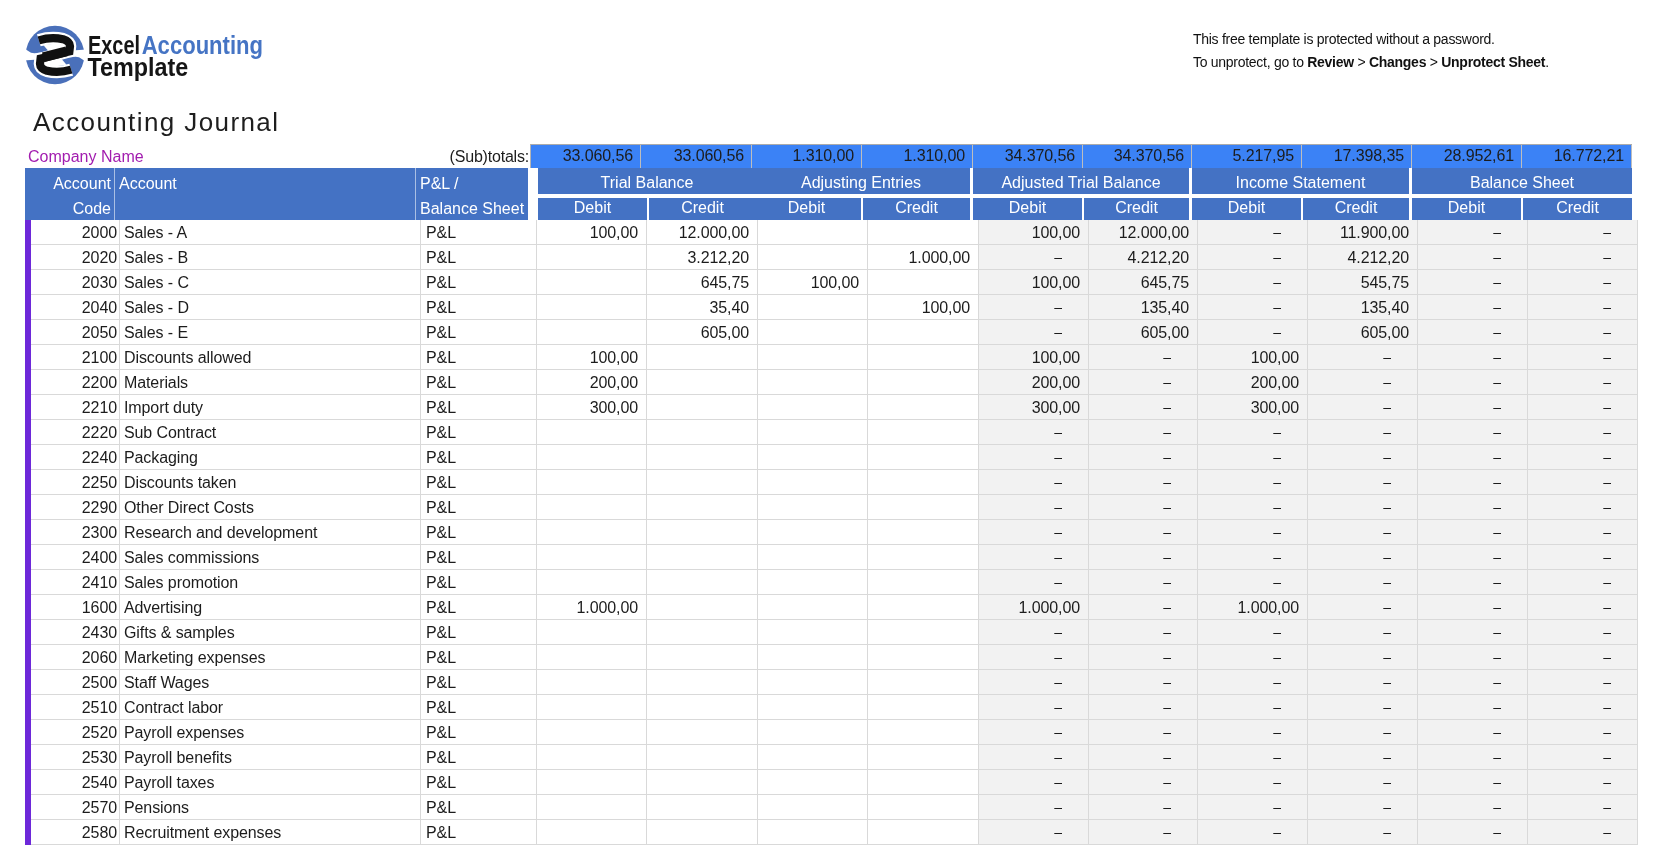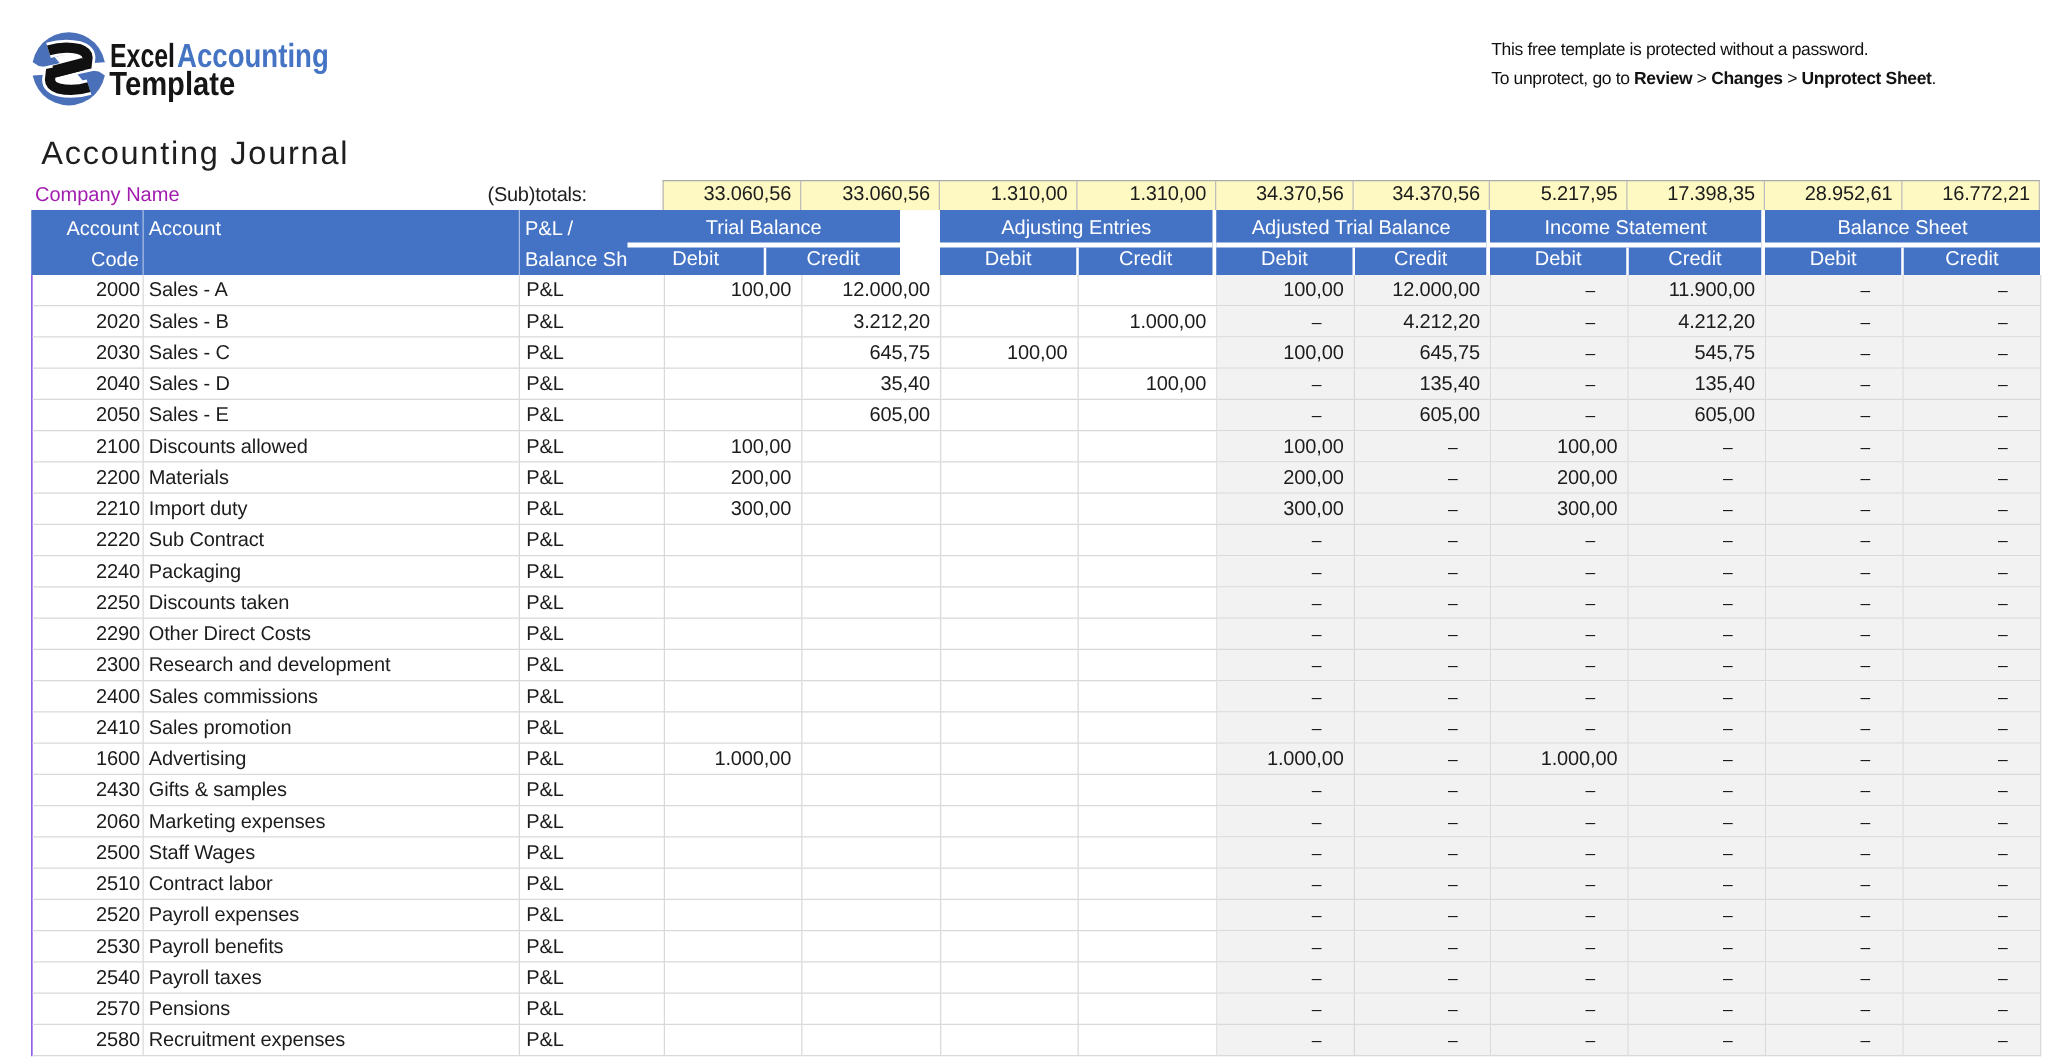--- a/index.html
+++ b/index.html
@@ -1,29 +1,29 @@
 <!DOCTYPE html>
 <html><head><meta charset="utf-8">
 <style>
 * { margin:0; padding:0; box-sizing:border-box; }
 html,body { width:1657px; height:846px; background:#fff; overflow:hidden;
   font-family:"Liberation Sans", sans-serif; }
 .abs { position:absolute; }
 #grid { position:absolute; left:25px; top:220px; display:grid;
   grid-template-columns:89px 301px 116px 110px 111px 110px 111px 110px 109px 110px 110px 110px 110px;
-  grid-auto-rows:25px; font-size:16px; color:#1c1c1c; border-left:1px solid #6d28d9; letter-spacing:-0.1px; }
+  grid-auto-rows:25px; font-size:16px; color:#1c1c1c; border-left:6px solid #6d28d9; letter-spacing:-0.1px; }
 #grid > div { border-right:1px solid #d9d9d9; border-bottom:1px solid #d9d9d9; line-height:25px;
   white-space:nowrap; overflow:hidden; }
 .c { text-align:right; padding-right:2px; }
 .a { padding-left:4px; }
 .p { padding-left:5px; }
 .n { text-align:right; padding-right:8px; }
 .g, .gd { text-align:right; padding-right:8px; background:#f2f2f2; }
 .gd { padding-right:26px; font-size:14px; }
-#subt { position:absolute; left:530px; top:144px; width:1102px; height:24px; background:#fef9c3;
+#subt { position:absolute; left:530px; top:144px; width:1102px; height:24px; background:#3b82f6;
   border-top:1px solid #ababab; border-left:1px solid #b5b5b5; display:flex; font-size:16px; color:#1c1c1c; letter-spacing:-0.1px; }
 #subt > div { border-right:1px solid #bdbdbd; text-align:right; padding-right:7px; line-height:22px; }
 #lblue { position:absolute; left:25px; top:168px; width:503px; height:52px; background:#4472c4; }
 .hw { position:absolute; top:168px; height:52px; width:1px; background:rgba(255,255,255,0.55); }
 .hl { position:absolute; color:#fff; font-size:16px; line-height:25px; top:171px; height:48px; }
 .sec { position:absolute; top:168px; height:52px; background:#4472c4; color:#fff; font-size:16px; }
 .h1 { height:26px; line-height:30px; text-align:center; }
 .hgap { height:4px; background:#fff; }
 .h2 { height:22px; display:flex; line-height:19px; text-align:center; }
 .vd { width:2px; background:#fff; }
@@ -42,40 +42,40 @@
   <g font-family="Liberation Sans, sans-serif" font-weight="700">
     <text x="66" y="32.0" font-size="21" fill="#151515" textLength="52" lengthAdjust="spacingAndGlyphs" transform="scale(1,1.27) translate(0,-6.8)">Excel</text>
     <text x="119.7" y="32.0" font-size="21" fill="#4574c4" textLength="121.3" lengthAdjust="spacingAndGlyphs" transform="scale(1,1.27) translate(0,-6.8)">Accounting</text>
     <text x="65.4" y="54.3" font-size="21" fill="#151515" textLength="100.8" lengthAdjust="spacingAndGlyphs" transform="scale(1,1.27) translate(0,-11.6)">Template</text>
   </g>
 </svg>
 <div class="abs" style="left:33px;top:109px;font-size:26px;line-height:26px;color:#1e1e1e;letter-spacing:1.4px">Accounting Journal</div>
 <div class="toptext" style="top:32px;line-height:14px">This free template is protected without a password.</div>
 <div class="toptext" style="top:54.5px;line-height:14px">To unprotect, go to <b>Review</b> &gt; <b>Changes</b> &gt; <b>Unprotect Sheet</b>.</div>
 <div class="abs" style="left:28px;top:147px;font-size:16px;line-height:20px;color:#a21caf">Company Name</div>
-<div class="abs" style="left:390px;top:147px;width:139px;text-align:left;font-size:16px;line-height:20px;color:#1c1c1c;letter-spacing:-0.2px">(Sub)totals:</div>
+<div class="abs" style="left:390px;top:147px;width:139px;text-align:right;font-size:16px;line-height:20px;color:#1c1c1c;letter-spacing:-0.2px">(Sub)totals:</div>
 <div id="subt">
 <div style="width:110px">33.060,56</div>
 <div style="width:111px">33.060,56</div>
 <div style="width:110px">1.310,00</div>
 <div style="width:111px">1.310,00</div>
 <div style="width:110px">34.370,56</div>
 <div style="width:109px">34.370,56</div>
 <div style="width:110px">5.217,95</div>
 <div style="width:110px">17.398,35</div>
 <div style="width:110px">28.952,61</div>
 <div style="width:110px">16.772,21</div>
 </div>
 <div id="lblue"></div>
 <div class="hw" style="left:114px"></div>
 <div class="hw" style="left:415px"></div>
 <div class="hl" style="left:25px;width:86px;text-align:right">Account<br>Code</div>
 <div class="hl" style="left:119px">Account</div>
 <div class="hl" style="left:420px">P&amp;L /<br>Balance Sheet</div>
-<div class="sec" style="left:502px;width:218px">
+<div class="sec" style="left:538px;width:218px">
 <div class="h1">Trial Balance</div>
 <div class="hgap"></div>
 <div class="h2">
       <span style="width:109px">Debit</span>
       <span class="vd"></span>
       <span style="flex:1">Credit</span>
     </div>
 </div>
 <div class="sec" style="left:752px;width:218px">
 <div class="h1">Adjusting Entries</div>

